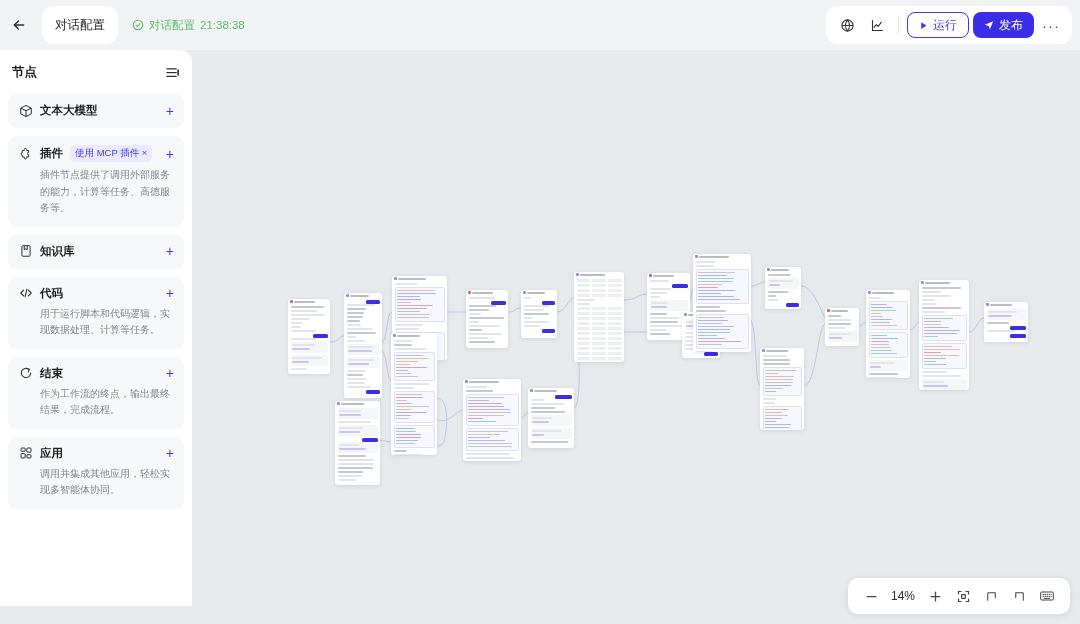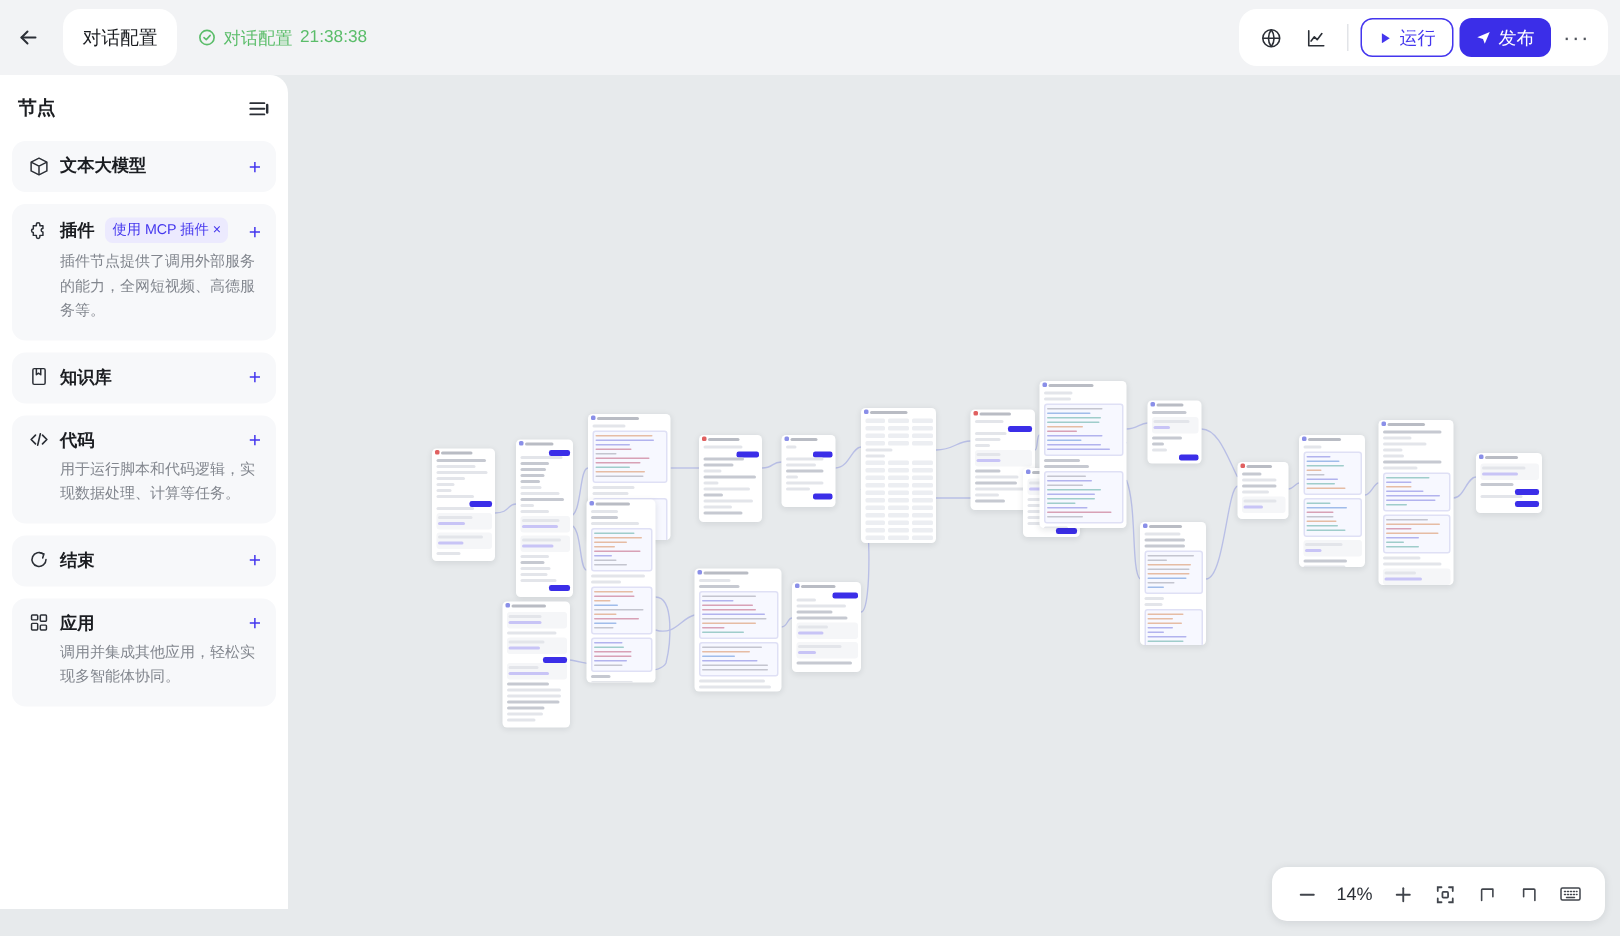--- a/index.html
+++ b/index.html
@@ -250,21 +250,21 @@
         <div class="node-row">
           <span class="node-ico">
             <svg width="14" height="14" viewBox="0 0 24 24" fill="none" stroke="currentColor" stroke-width="1.7" stroke-linejoin="round">
                 <path d="M9 4.5a2 2 0 1 1 4 0V6h3.5v3.2a2 2 0 1 0 0 4V17H13v1.5a2 2 0 1 1-4 0V17H5.5v-3.3a2 2 0 1 1 0-4V6H9z"></path>
               </svg>
           </span>
           <span class="node-name">插件</span>
           <span class="node-tag">使用 MCP 插件 ×</span>
           <span class="node-plus">+</span>
         </div>
-        <div class="node-desc">插件节点提供了调用外部服务的能力，全网短视频、高德服务等。</div>
+        <div class="node-desc">插件节点提供了调用外部服务的能力，计算等任务、高德服务等。</div>
       </div>
 
       <div class="node-card">
         <div class="node-row">
           <span class="node-ico">
             <svg width="14" height="14" viewBox="0 0 24 24" fill="none" stroke="currentColor" stroke-width="1.7" stroke-linejoin="round">
                 <rect x="5" y="3" width="14" height="18" rx="1.5"></rect>
                 <path d="M9 3v7l2.4-1.8L14 10V3"></path>
               </svg>
           </span>
@@ -292,20 +292,21 @@
         <div class="node-row">
           <span class="node-ico">
             <svg width="14" height="14" viewBox="0 0 24 24" fill="none" stroke="currentColor" stroke-width="1.8" stroke-linecap="round">
                 <path d="M20 12a8 8 0 1 1-3.2-6.4"></path>
                 <polyline points="13 4.2 17.6 5.6 16.2 10.2" fill="none"></polyline>
               </svg>
           </span>
           <span class="node-name">结束</span>
           <span class="node-plus">+</span>
         </div>
+        <div class="node-desc">作为工作流的终点，输出最终结果，完成流程。</div>
       </div>
 
       <div class="node-card">
         <div class="node-row">
           <span class="node-ico">
             <svg width="14" height="14" viewBox="0 0 24 24" fill="none" stroke="currentColor" stroke-width="1.7">
                 <rect x="3.5" y="3.5" width="7" height="5.5" rx="1"></rect>
                 <rect x="13.5" y="3.5" width="7" height="7" rx="1"></rect>
                 <rect x="3.5" y="13" width="7" height="7.5" rx="1"></rect>
                 <rect x="13.5" y="15" width="7" height="5.5" rx="1"></rect>

